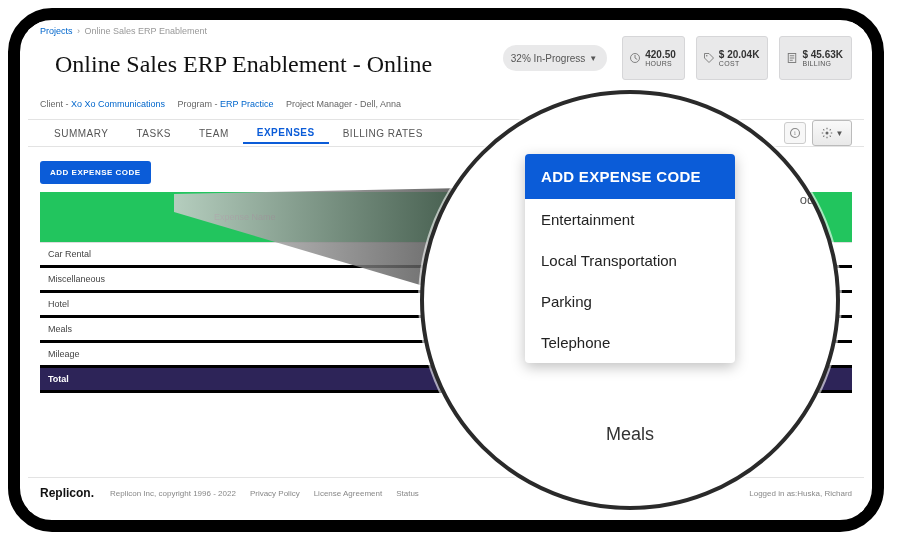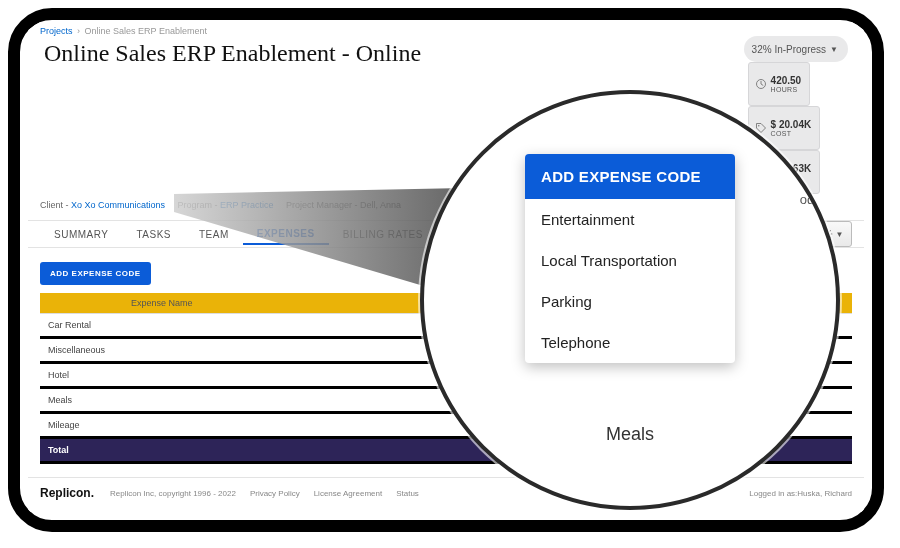--- a/index.html
+++ b/index.html
@@ -29,23 +29,23 @@
     background: #fff;
   }
 
   
   .breadcrumb { font-size: 9px; color: #0066cc; padding: 4px 12px 0; }
   .breadcrumb .sep { color: #999; margin: 0 2px; }
   .breadcrumb .current { color: #999; }
 
   
   .header-row { display: flex; align-items: flex-start; padding: 0 12px; }
-  .page-title { font-family: Georgia, serif; font-size: 24px; font-weight: 400; margin: 4px; color: #111; flex: 1; }
-
-  .stats { display: flex; gap: 0; align-items: flex-start; flex-direction: column; }
+  .page-title { font-family: Georgia, serif; font-size: 24px; font-weight: 400; margin: 15px; color: #111; flex: 1; }
+
+  .stats { display: flex; gap: 7px; align-items: center; }
   .stat-chip {
     display: flex; align-items: center;
     background: #e9e9ea;
     border: 1px solid #d6d6d8;
     border-radius: 3px;
     padding: 0 6px;
     height: 44px;
     font-size: 9px;
     color: #555;
     margin-left: 4px;
@@ -81,22 +81,22 @@
   
   .content { padding: 14px 12px 4px; }
   .add-btn {
     background: #0b5cd8; color:#fff; border:none;
     font-size: 8px; font-weight:700; letter-spacing:0.5px;
     padding: 7px 10px; border-radius: 3px; cursor:pointer;
   }
 
   .expense-table { width: 100%; margin-top: 8px; border-collapse: collapse; font-size: 9px; color:#444; }
   .expense-table th {
-    text-align:center; background:#eab308; color:#555;
-    font-weight:400; padding: 5px 8px; border-bottom: 1px solid #ddd;
+    text-align:right; background:#22c55e; color:#555;
+    font-weight:400; padding: 20px 8px; border-bottom: 1px solid #ddd;
   }
   .th-name { width: 30%; }
   .expense-table td { padding: 6px 8px; border-bottom: 3px solid #000000; }
   .expense-table tr.total-row td { background:#2d2458; color:#fff; font-weight:600; }
 
   
   .footer {
     position: absolute; left: 0; right: 0; bottom: 4px;
     border-top: 1px solid #e3e3e3;
     display:flex; align-items:center;

